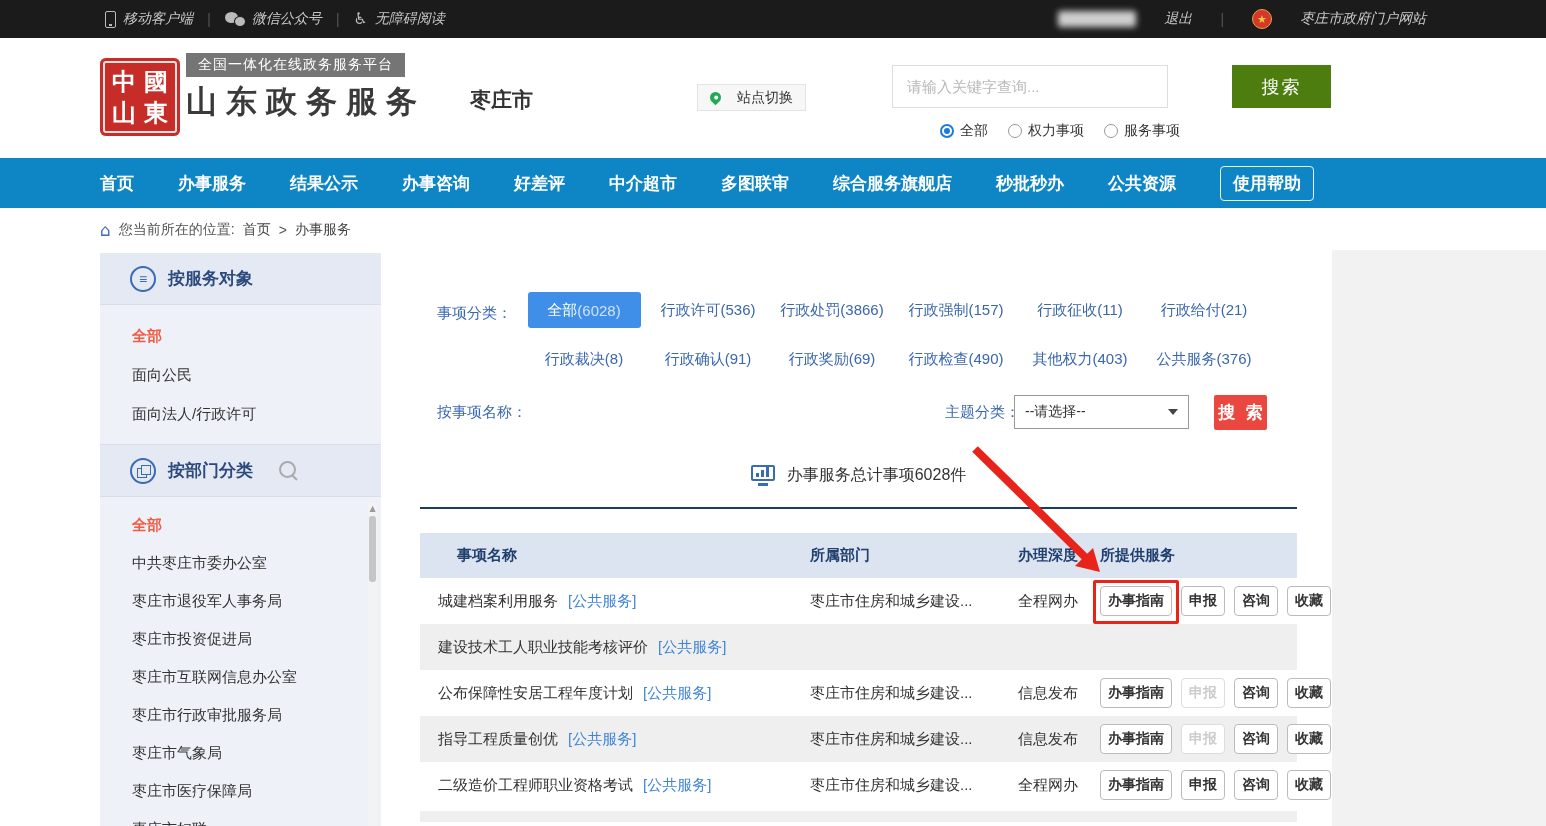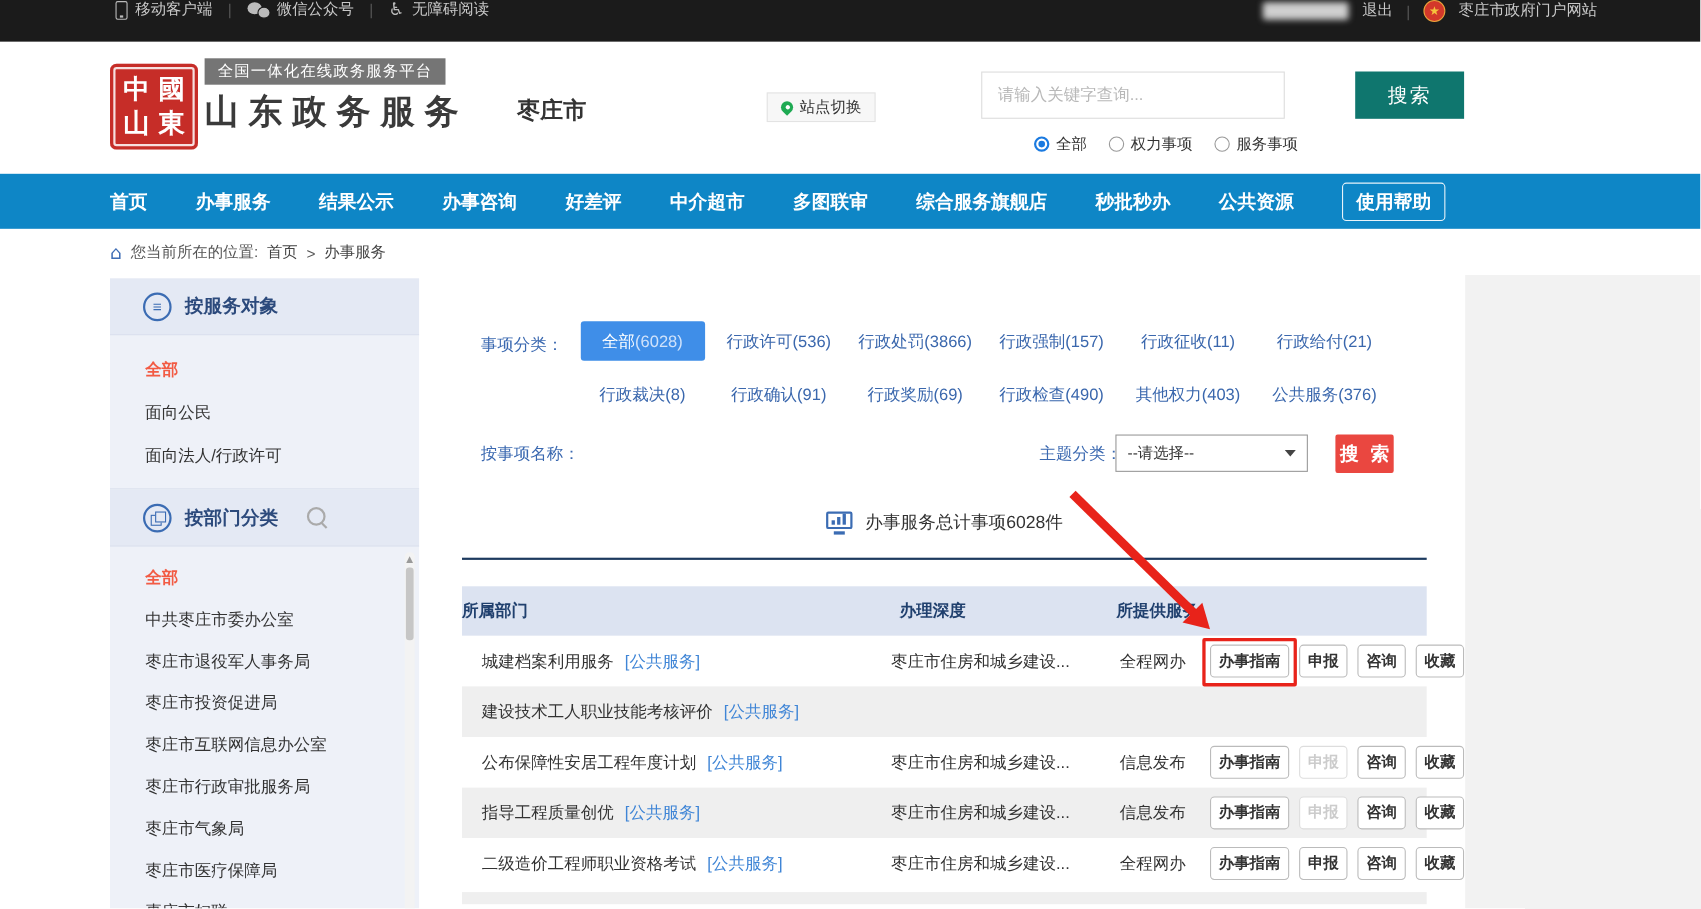--- a/index.html
+++ b/index.html
@@ -2,23 +2,23 @@
 <html><head>
 <meta charset="utf-8">
 <style>
   * { margin:0; padding:0; box-sizing:border-box; }
   html,body { background:#fff; }
   body { font-family:"Liberation Sans","DejaVu Sans",sans-serif; }
   #page { position:relative; width:1546px; height:826px; background:#fff; overflow:hidden; }
 
   
   .topbar { position:absolute; left:0; top:0; width:1546px; height:38px; background:#1b1b1b;
-            display:flex; align-items:flex-start; color:#c9c9c9; font-size:14px; }
+            display:flex; align-items:center; color:#c9c9c9; font-size:14px;font-style:italic; }
   .topbar-left { display:flex; align-items:center; gap:14px; padding-left:105px; }
-  .topbar-right { margin-left:auto; display:flex; align-items:center; gap:12px; padding-right:94px; }
+  .topbar-right { margin-left:auto; display:flex; align-items:center; gap:28px; padding-right:120px; }
   .tb-link { display:flex; align-items:center; gap:7px; color:#c9c9c9; cursor:pointer; }
   .tb-divider { color:#555; }
   .icon-mobile { width:11px; height:17px; border:1.5px solid #bbb; border-radius:2px; position:relative; }
   .icon-mobile::after { content:""; position:absolute; left:3px; bottom:1px; width:3px; height:1.5px; background:#bbb; }
   .icon-wechat { position:relative; width:20px; height:15px; }
   .icon-wechat::before { content:""; position:absolute; left:0; top:0; width:13px; height:11px; background:#bbb; border-radius:50%; }
   .icon-wechat::after { content:""; position:absolute; left:9px; top:4px; width:10px; height:9px; background:#bbb; border-radius:50%; border:1px solid #1b1b1b; }
   .icon-access { color:#bbb; font-size:16px; line-height:1; font-family:"DejaVu Sans",sans-serif; }
   .blur-name { width:78px; height:16px; background:#cfcfcf; border-radius:2px; filter:blur(3px); }
   .icon-emblem { width:20px; height:20px; border-radius:50%; background:#d3382a; border:1px solid #e9a33b;
@@ -29,27 +29,27 @@
   .header { position:absolute; left:0; top:38px; width:1546px; height:120px; background:#fff; }
   .seal { position:absolute; left:100px; top:20px; width:80px; height:78px; background:#c62d28; border-radius:6px;
           box-shadow:inset 0 0 0 3px #c62d28, inset 0 0 0 5px rgba(255,255,255,.85);
           display:grid; grid-template-columns:1fr 1fr; align-items:center; justify-items:center;
           color:#fff; font-weight:bold; font-size:24px; line-height:1; padding:8px; }
   .logo-text { position:absolute; left:186px; top:15px; }
   .logo-badge { display:inline-block; background:#757575; color:#fff; font-size:14px; padding:3px 12px; letter-spacing:1px; }
   .logo-title { margin-top:4px; font-size:31px; font-weight:bold; color:#3a3a3a; letter-spacing:9px; }
   .city-name { position:absolute; left:470px; top:48px; font-size:21px; font-weight:bold; color:#333; }
   .site-switch { position:absolute; left:697px; top:46px; height:27px; background:#f7f7f7; border:1px solid #e3e3e3;
-                 display:flex; align-items:center; gap:6px; padding:0 12px; font-size:14px; color:#333; cursor:pointer; }
+                 display:flex; align-items:center; gap:16px; padding:0 12px; font-size:14px; color:#333; cursor:pointer; }
   .icon-pin { width:11px; height:11px; background:#1faa53; border-radius:50% 50% 50% 0; transform:rotate(-45deg); position:relative; }
   .icon-pin::after { content:""; position:absolute; left:3.5px; top:3.5px; width:4px; height:4px; border-radius:50%; background:#fff; }
   .hd-search-input { position:absolute; left:892px; top:27px; width:276px; height:43px; border:1px solid #ddd;
                      font-size:15px; padding:0 14px; color:#333; outline:none; }
   .hd-search-input::placeholder { color:#b8b8b8; }
-  .hd-search-btn { position:absolute; left:1232px; top:27px; width:99px; height:43px; background:#0f766e; color:#fff;
+  .hd-search-btn { position:absolute; left:1232px; top:27px; width:99px; height:43px; background:#4d7c0f; color:#fff;
                    border:none; font-size:18px; letter-spacing:2px; cursor:pointer; }
   .radio-row { position:absolute; left:940px; top:84px; display:flex; align-items:center; gap:20px; font-size:14px; color:#333; }
   .radio-item { display:flex; align-items:center; gap:6px; cursor:pointer; }
   .radio-dot { width:14px; height:14px; border-radius:50%; border:1px solid #999; background:#fff; position:relative; }
   .radio-dot.checked { border:2px solid #1a7ae0; }
   .radio-dot.checked::after { content:""; position:absolute; left:2px; top:2px; width:6px; height:6px; border-radius:50%; background:#1a7ae0; }
 
   
   .nav { position:absolute; left:0; top:158px; width:1546px; height:50px; background:#0e86c6;
          display:flex; align-items:center; gap:44px; padding-left:100px; color:#fff; font-size:17px; font-weight:bold; }
@@ -325,20 +325,21 @@
             <span class="bar" style="height:7px"></span>
             <span class="bar" style="height:10px"></span>
           </span>
       </span>
       <span>办事服务总计事项6028件</span>
     </div>
     <div class="navy-line"></div>
 
     <div class="table">
       <div class="trow thead" id="table-head">
+          <div class="c1">事项名称</div>
           <div class="c2">所属部门</div>
           <div class="c3">办理深度</div>
           <div class="c4">所提供服务</div>
         </div>
       <div class="tbody" id="table-rows">
           <div class="trow">
             <div class="c1">
               <span>城建档案利用服务</span>
               <span class="item-tag">[公共服务]</span>
             </div>

